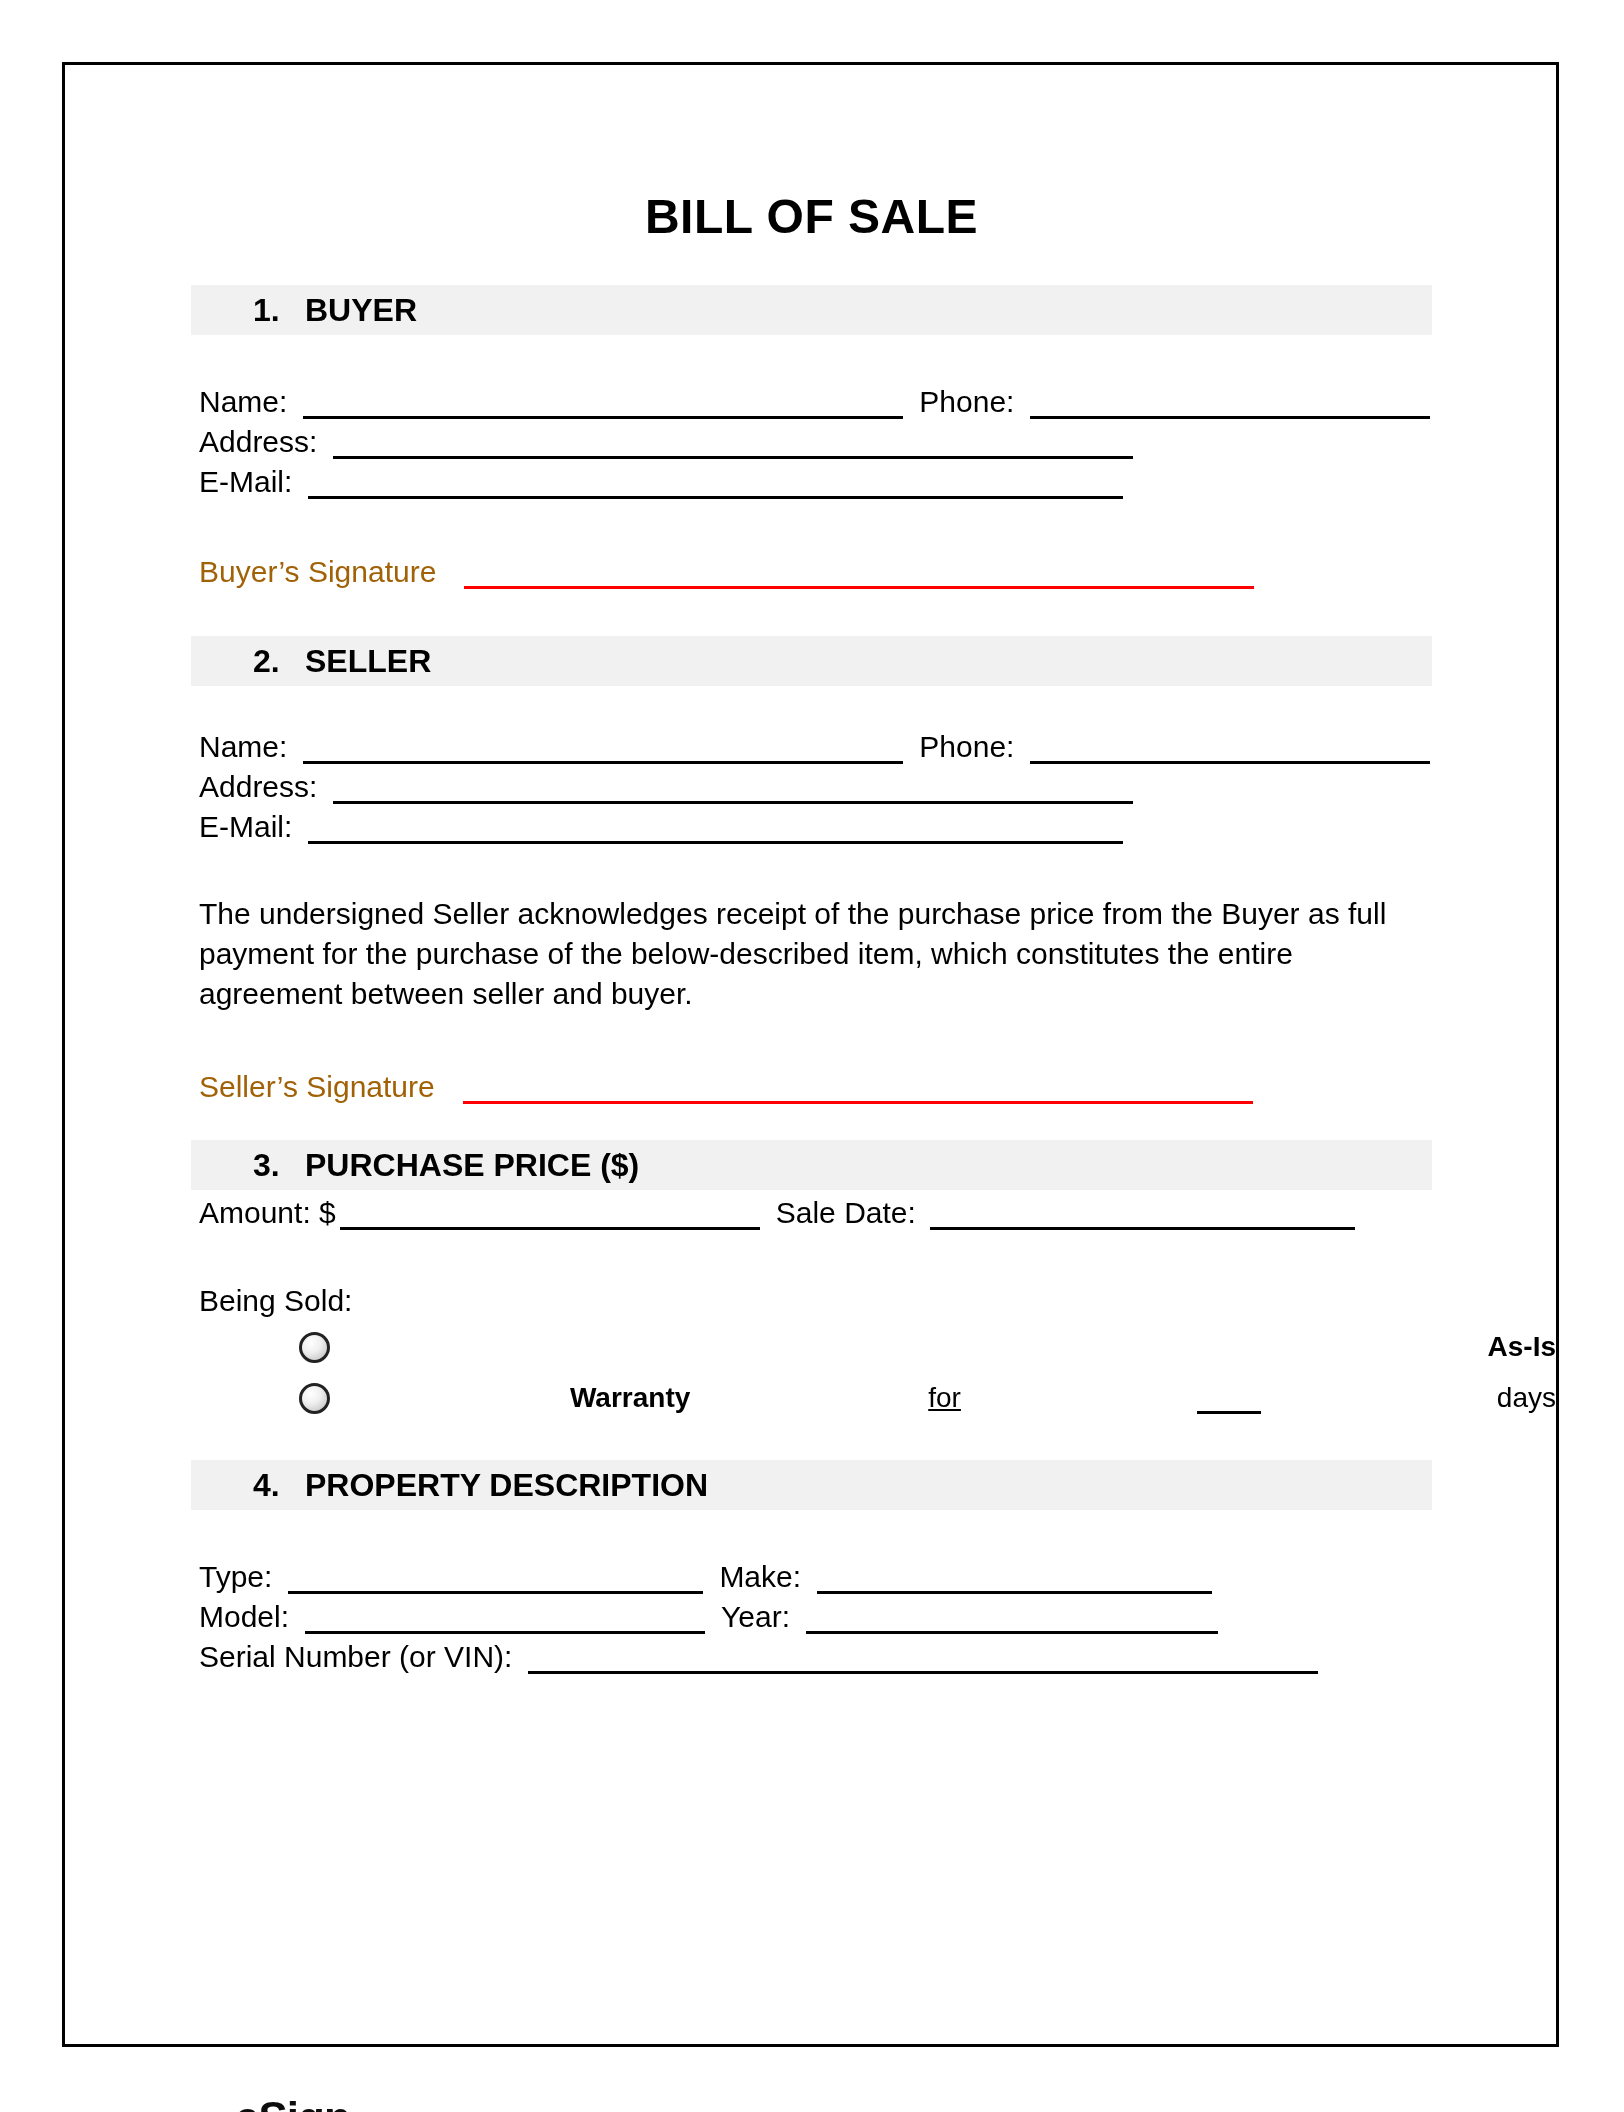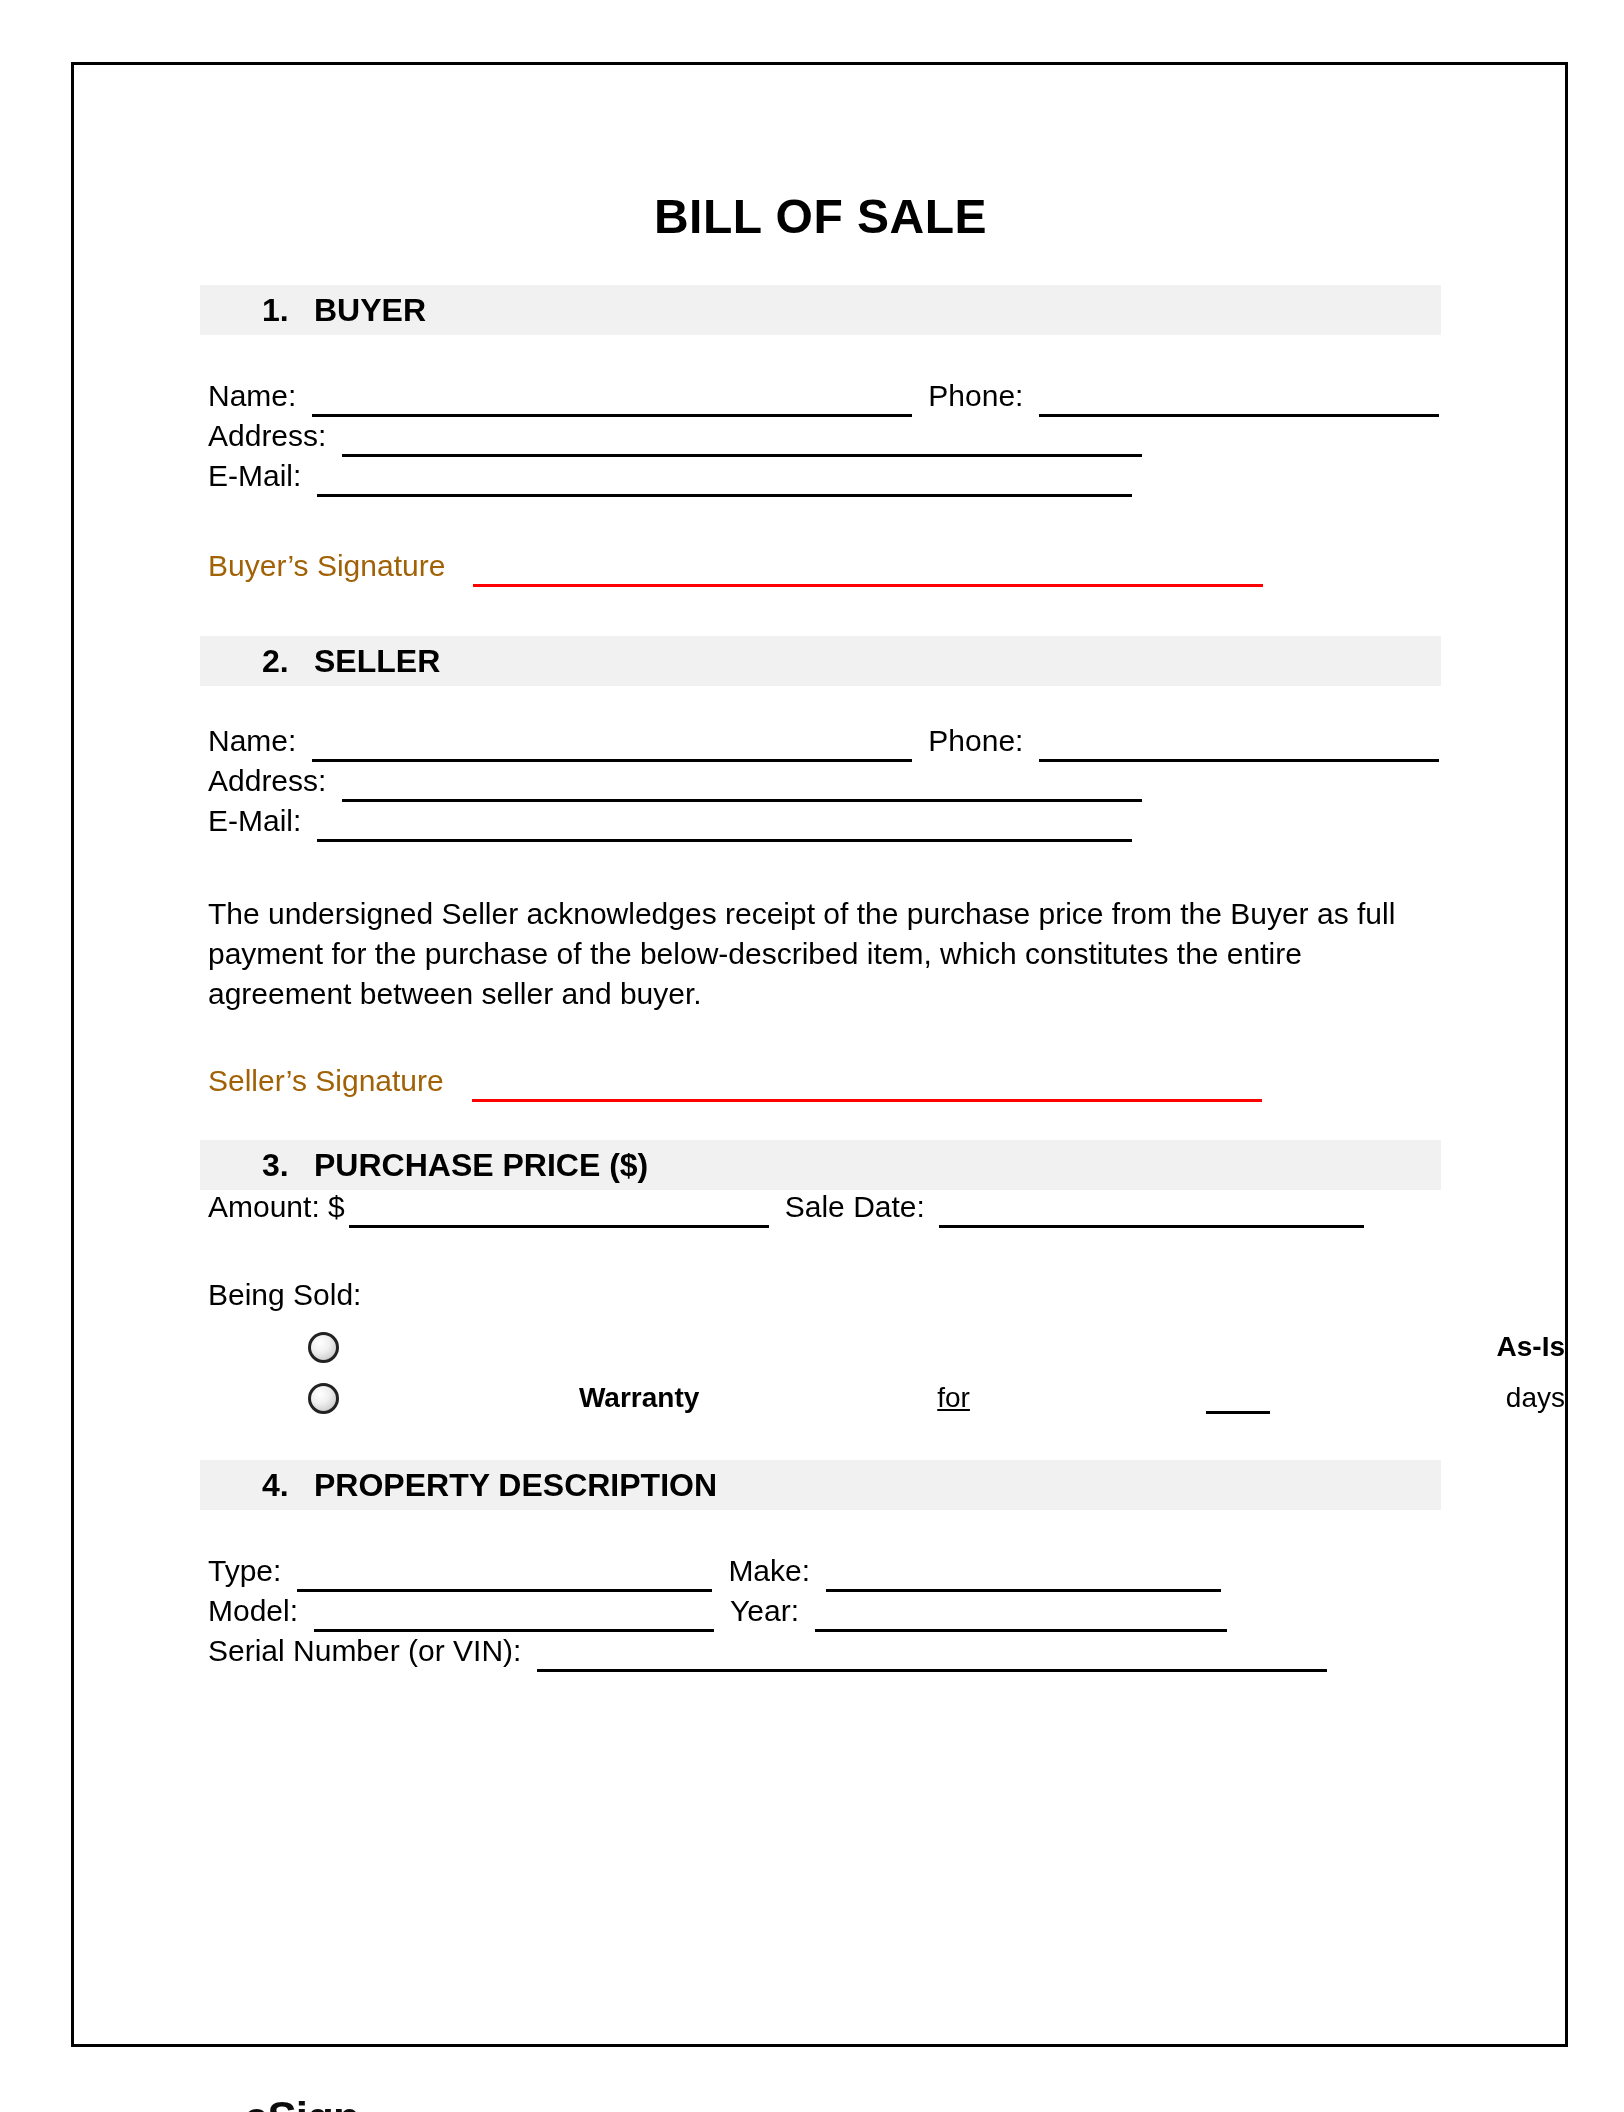--- a/index.html
+++ b/index.html
@@ -5,21 +5,21 @@
   * { margin:0; padding:0; box-sizing:border-box; }
   html,body { background:#ffffff; }
   body {
     width:1624px; height:2112px;
     position:relative;
     font-family:"Liberation Sans", sans-serif;
     color:#000;
   }
   .page {
     position:absolute;
-    left:71px; top:62px;
+    left:62px; top:62px;
     width:1497px; height:1985px;
     border:3px solid #000;
     background:#fff;
   }
   .content {
     padding:0 0 0 134px;
     position:relative;
     height:100%;
   }
   .doc-title {
@@ -41,21 +41,21 @@
     align-items:center;
     padding-left:62px;
     font-weight:bold;
     font-size:32px;
   }
   .section-num { width:52px; flex:0 0 auto; }
   .fields { margin-top:44px; }
   .fields-tight { margin-top:38px; }
   .row {
     display:flex;
-    align-items:flex-start;
+    align-items:flex-end;
     height:40px;
     font-size:30px;
     white-space:pre;
   }
   .line {
     display:block;
     height:38px;
     border-bottom:3px solid #000;
     flex:0 0 auto;
   }

